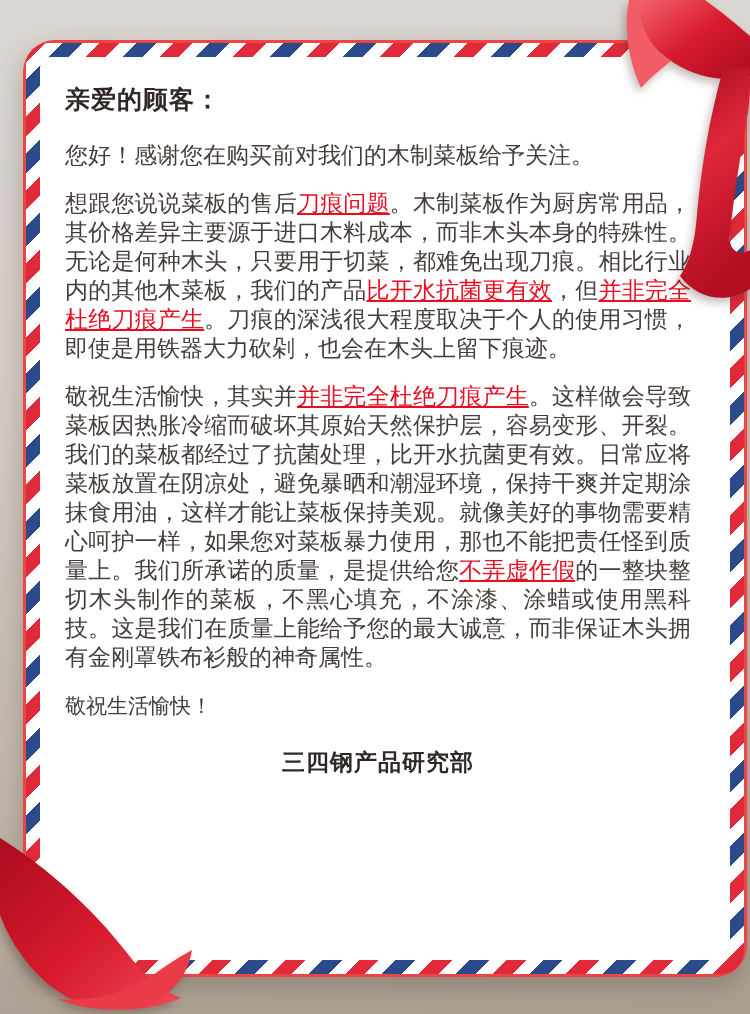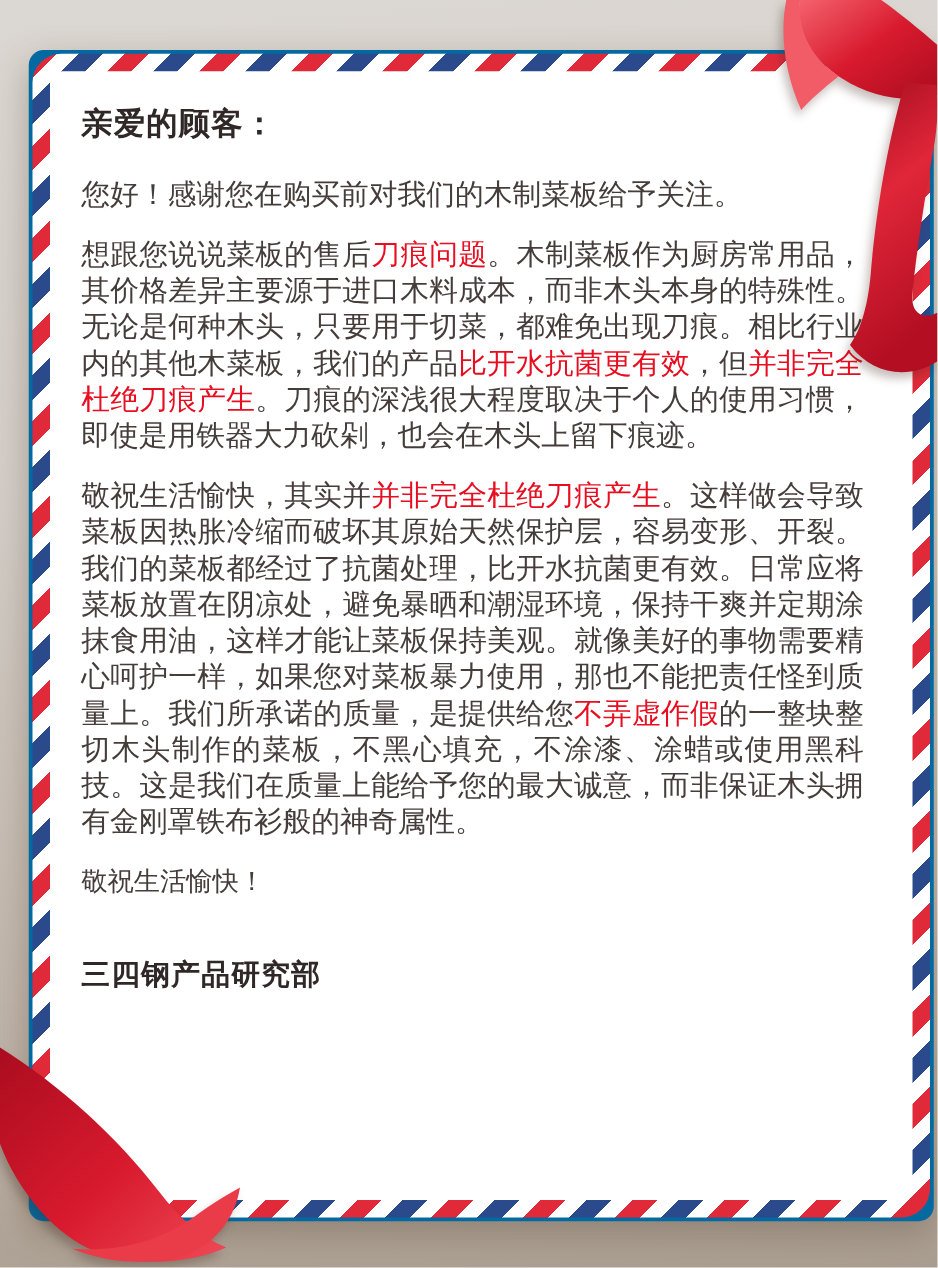--- a/index.html
+++ b/index.html
@@ -11,21 +11,21 @@
   }
   *{box-sizing:border-box;}
   html,body{margin:0;padding:0;}
   body{
     width:750px;height:1014px;overflow:hidden;position:relative;
     font-family:"Liberation Sans","DejaVu Sans",sans-serif;
     background:linear-gradient(176deg,#dbd7d2 0%,#d3cdc7 38%,#c0b5aa 75%,#aa9e91 100%);
   }
   .card{
     position:absolute;left:23px;top:40px;width:724px;height:937px;
-    background:#0369a1;border-radius:12px;
+    background:#ef4444;border-radius:32px;
     box-shadow:0 10px 26px rgba(92,74,58,.35);
   }
   .stripe-frame{
     position:absolute;inset:3px;border-radius:23px;
     background:repeating-linear-gradient(135deg,
       var(--stripe-red) 0 14px,
       #ffffff 14px 26px,
       var(--stripe-blue) 26px 40px,
       #ffffff 40px 52px);
   }
@@ -38,25 +38,25 @@
     color:var(--text);
   }
   .salutation{
     margin:0 0 26px;font-size:25px;line-height:32px;font-weight:bold;
     color:var(--heading);letter-spacing:1px;
   }
   .para{
     margin:0 0 19px;font-size:23px;line-height:29px;
     text-align:justify;word-break:break-all;
   }
-  .red{color:var(--accent);}
+  .red{color:var(--accent);text-decoration:underline;}
   .closing{margin:6px 0 0;font-size:21px;line-height:29px;}
   .signature{
-    margin:44px 0 0;font-size:23px;line-height:30px;font-weight:bold;
-    text-align:left;color:var(--heading);letter-spacing:1px;
+    margin:27px 0 0;font-size:23px;line-height:30px;font-weight:bold;
+    text-align:center;color:var(--heading);letter-spacing:1px;
   }
   .ribbon-svg{
     position:absolute;left:0;top:0;width:750px;height:1014px;
     pointer-events:none;
   }
   .ribbon-svg g{filter:drop-shadow(-3px 5px 4px rgba(70,40,30,.30));}
 </style>
 </head>
 <body>
 

